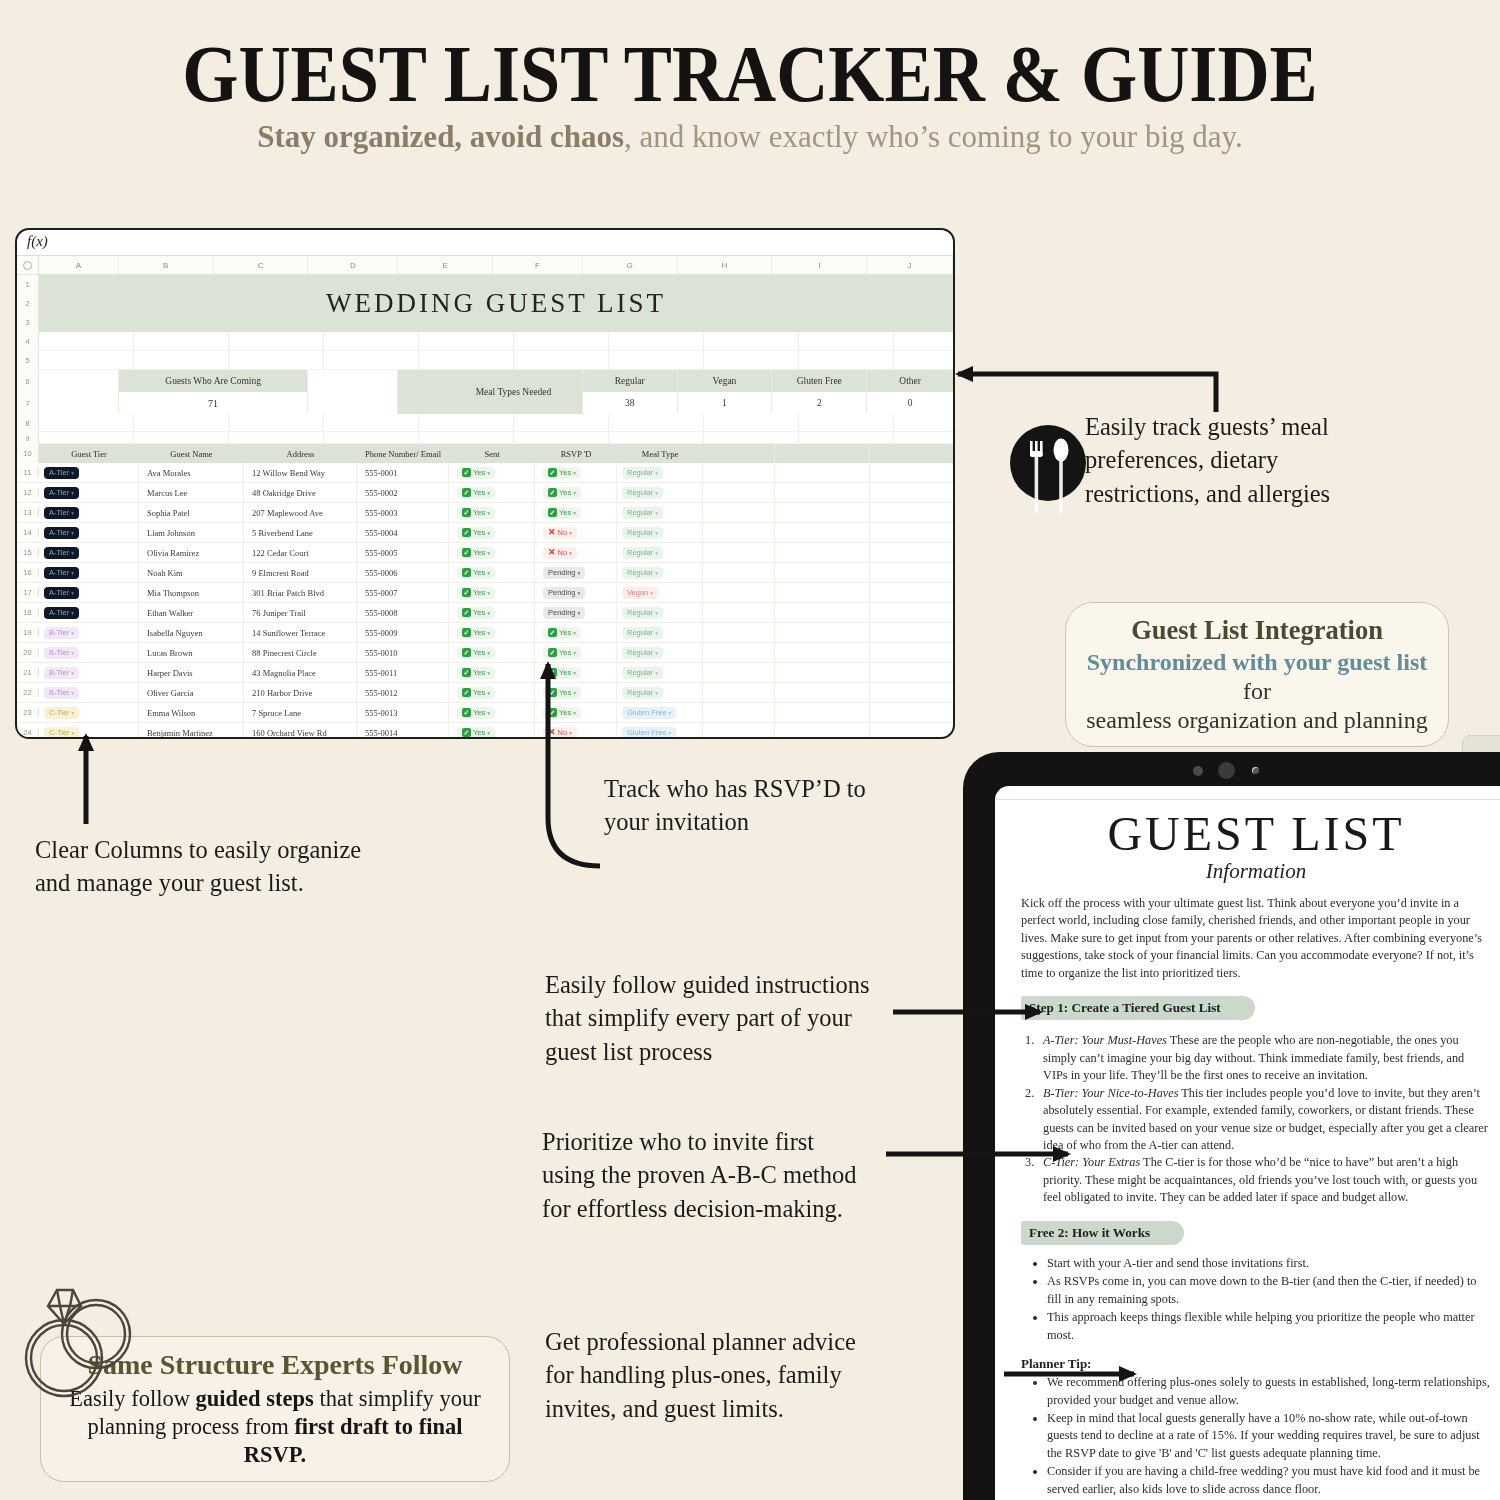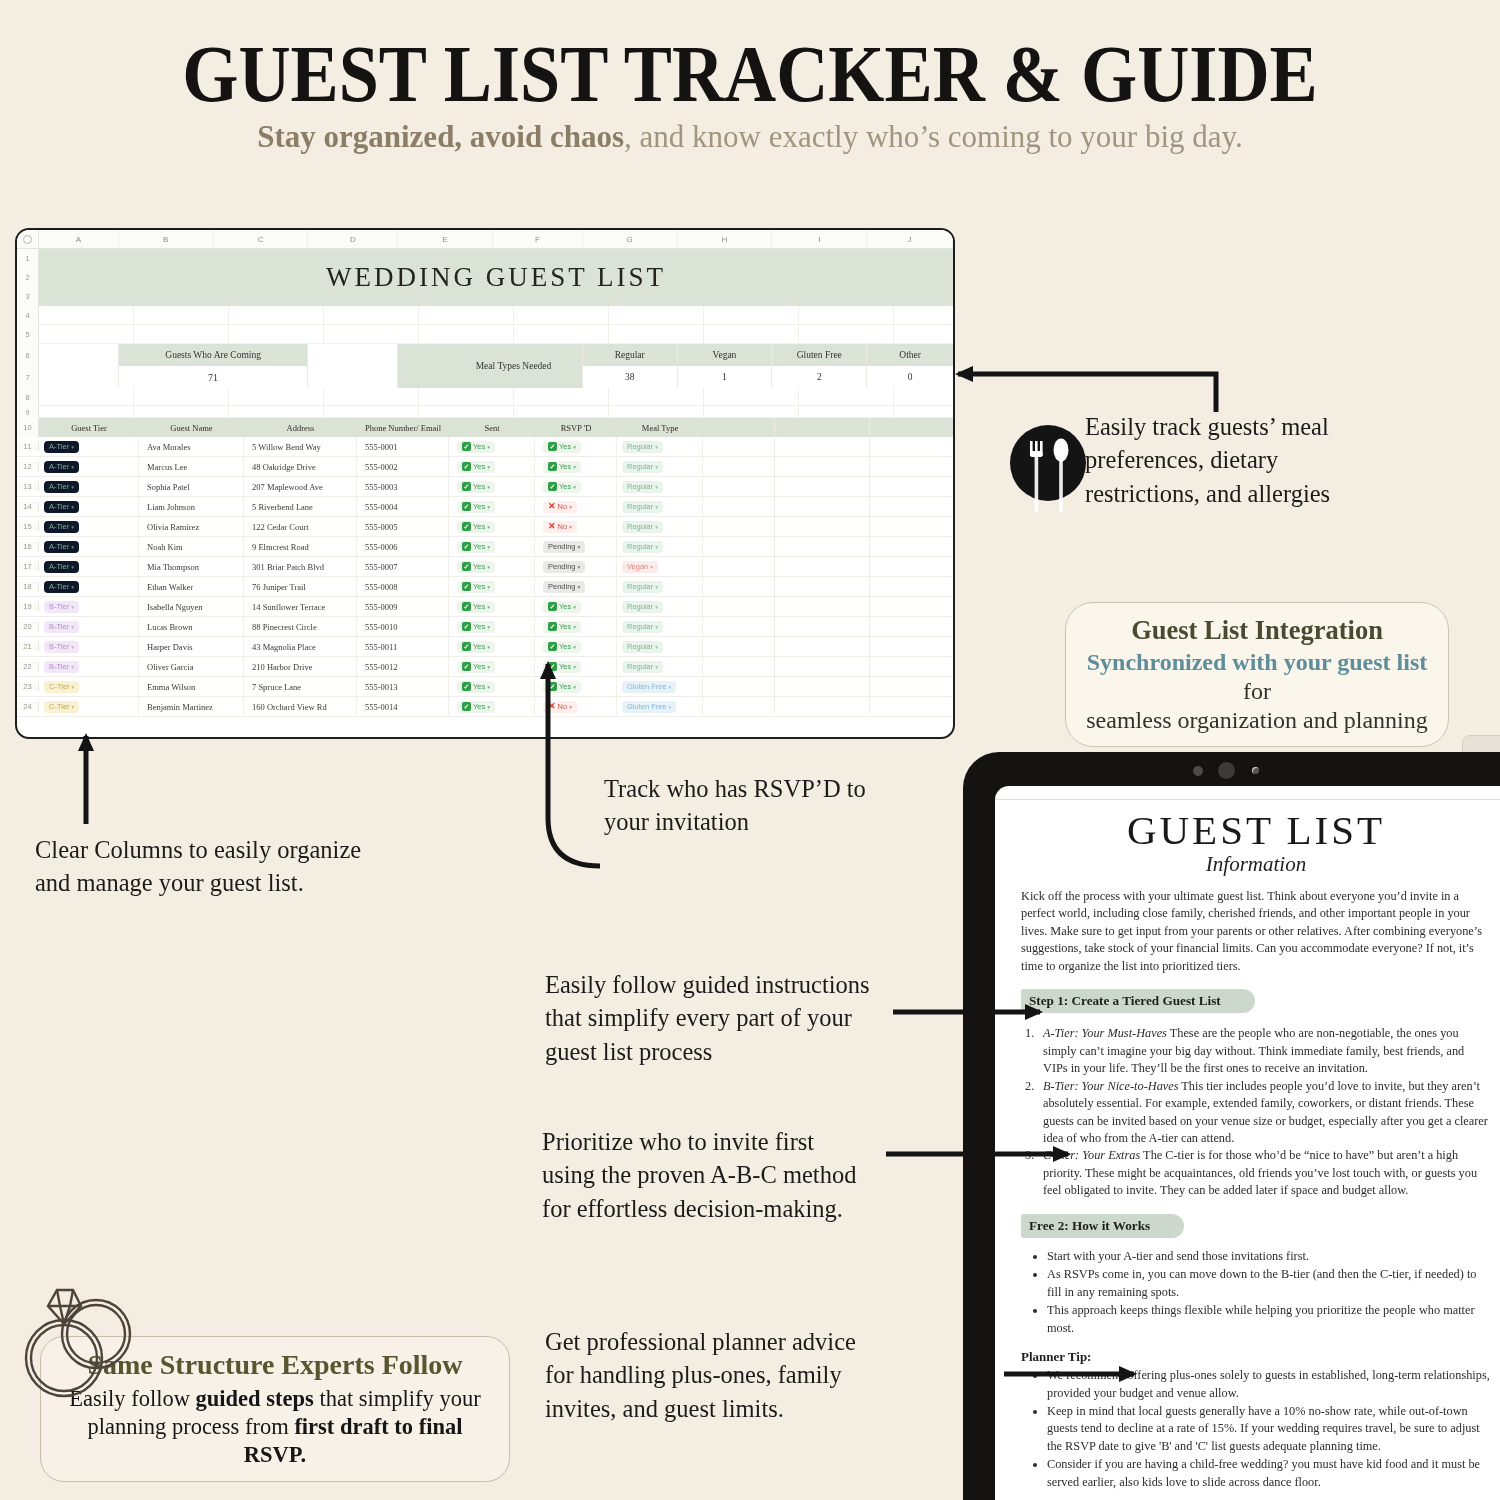--- a/index.html
+++ b/index.html
@@ -86,21 +86,21 @@
   
   .tab-peek{left:1462px;top:735px;width:70px;height:28px;background:#e7e2d7;border-radius:8px;
             border:1px solid #d4cfc3}
   .tablet{left:963px;top:752px;width:560px;height:760px;background:#151312;
           border-top-left-radius:36px}
   .cam{position:absolute;border-radius:50%}
   .screen{position:absolute;left:32px;top:34px;right:-4px;bottom:-4px;background:#fff;
           border-top-left-radius:14px;overflow:hidden}
   .doc{padding:0 0 0 26px;width:470px}
   .doc-topline{height:13px;border-bottom:1px solid #e2dfda;margin-bottom:6px}
-  .doc-title{text-align:center;font-size:41px;letter-spacing:3px;color:#191919;margin-top:4px}
+  .doc-title{text-align:center;font-size:48px;letter-spacing:3px;color:#191919;margin-top:4px}
   .doc-sub{text-align:center;font-style:italic;font-size:21px;color:#222;margin-top:-2px}
   .doc p{font-size:12.3px;line-height:1.42;color:#2c2c2c;margin:11px 0 0 0}
   .pill{display:inline-block;background:#ccd8cb;border-radius:3px 15px 15px 3px;
         padding:4px 34px 4px 8px;font-weight:700;font-size:13.2px;color:#1f1f1d;margin-top:14px}
   .tiers{margin-top:12px}
   .tier-item{position:relative;padding-left:22px;font-size:12.3px;line-height:1.42;color:#2c2c2c}
   .tier-num{position:absolute;left:4px}
   .tier-lead{font-style:italic}
   .doc ul{margin:10px 0 0 0;padding-left:26px}
   .doc li{font-size:12.3px;line-height:1.42;color:#2c2c2c;margin-bottom:1px}
@@ -111,20 +111,21 @@
   .rings-icon{left:10px;top:1272px;width:122px;height:132px;z-index:5}
   svg.arrows{left:0;top:0;width:1500px;height:1500px;z-index:9;pointer-events:none}
 </style>
 </head>
 <body>
 
 <div class="abs main-title">GUEST LIST TRACKER &amp; GUIDE</div>
 <div class="abs subtitle"><b>Stay organized, avoid chaos</b><span>, and know exactly who’s coming to your big day.</span></div>
 
 <div class="abs sheet">
+  <div class="fx">f(x)</div>
   <div class="colhdr">
     <div class="corner">
         <i></i>
       </div>
 
   <div class="c" style="width: 80px;">A</div>
       <div class="c" style="width: 95px;">B</div>
       <div class="c" style="width: 95px;">C</div>
       <div class="c" style="width: 90px;">D</div>
       <div class="c" style="width: 95px;">E</div>
@@ -196,21 +197,21 @@
     <div>
         <div class="data-row">
           <div class="gut">11</div>
           <div class="cell c-tier">
             <div class="chip tier-A">
               <span>A-Tier</span>
               <span class="caret">▾</span>
             </div>
           </div>
           <div class="cell c-name">Ava Morales</div>
-          <div class="cell c-addr">5 Willow Bend Way</div>
+          <div class="cell c-addr">12 Willow Bend Way</div>
           <div class="cell c-phone">555-0001</div>
           <div class="cell c-sent">
             <div class="chip chip-yes">
               <span class="ok-ico">✓</span>
               <span>Yes</span>
               <span class="caret">▾</span>
             </div>
           </div>
           <div class="cell c-rsvp">
             <div class="chip chip-yes">

